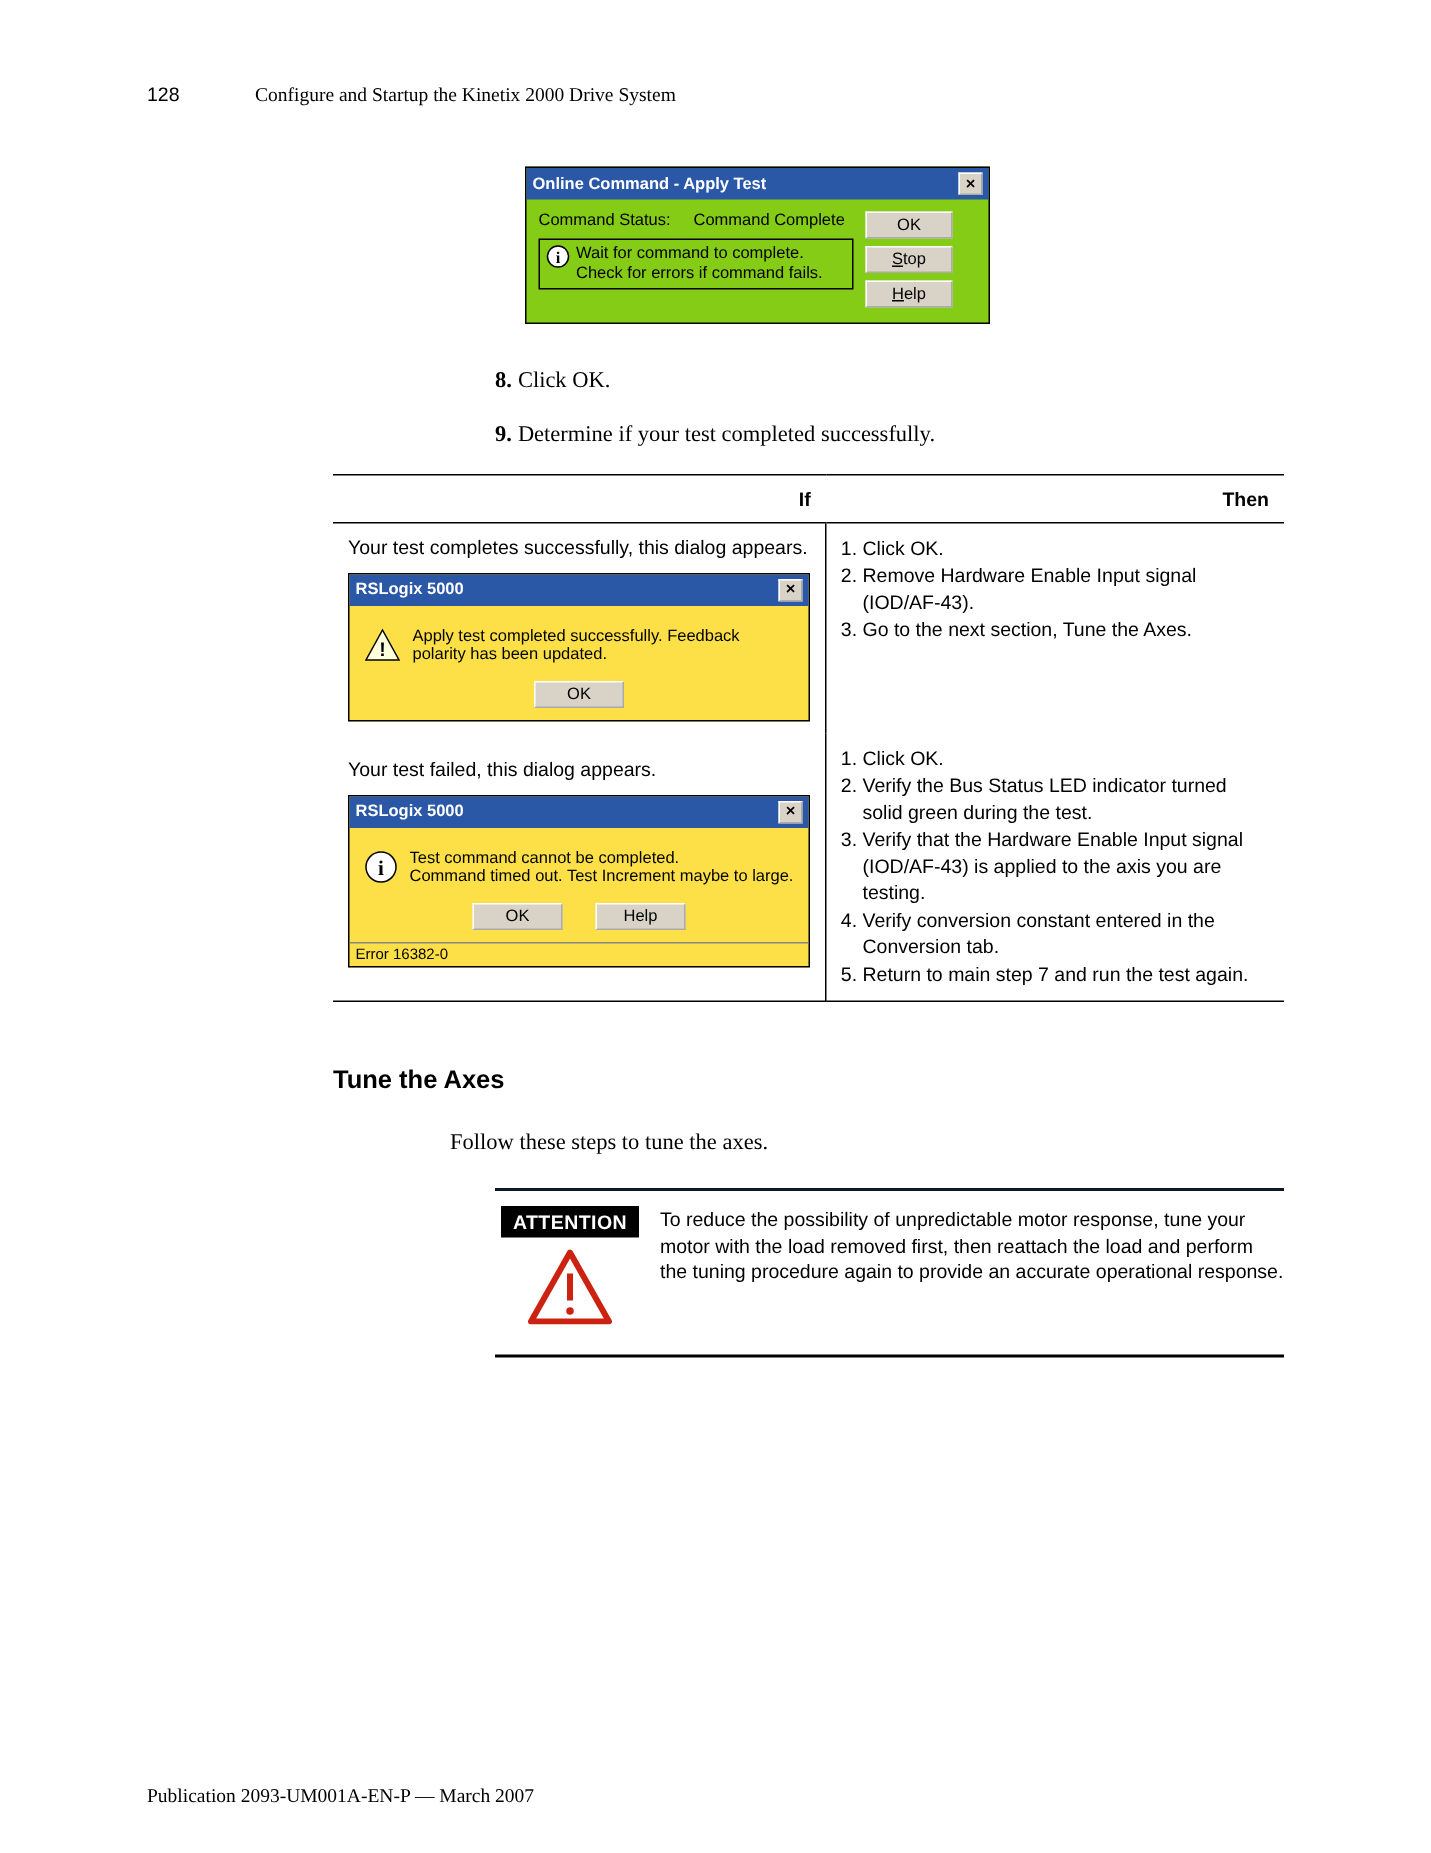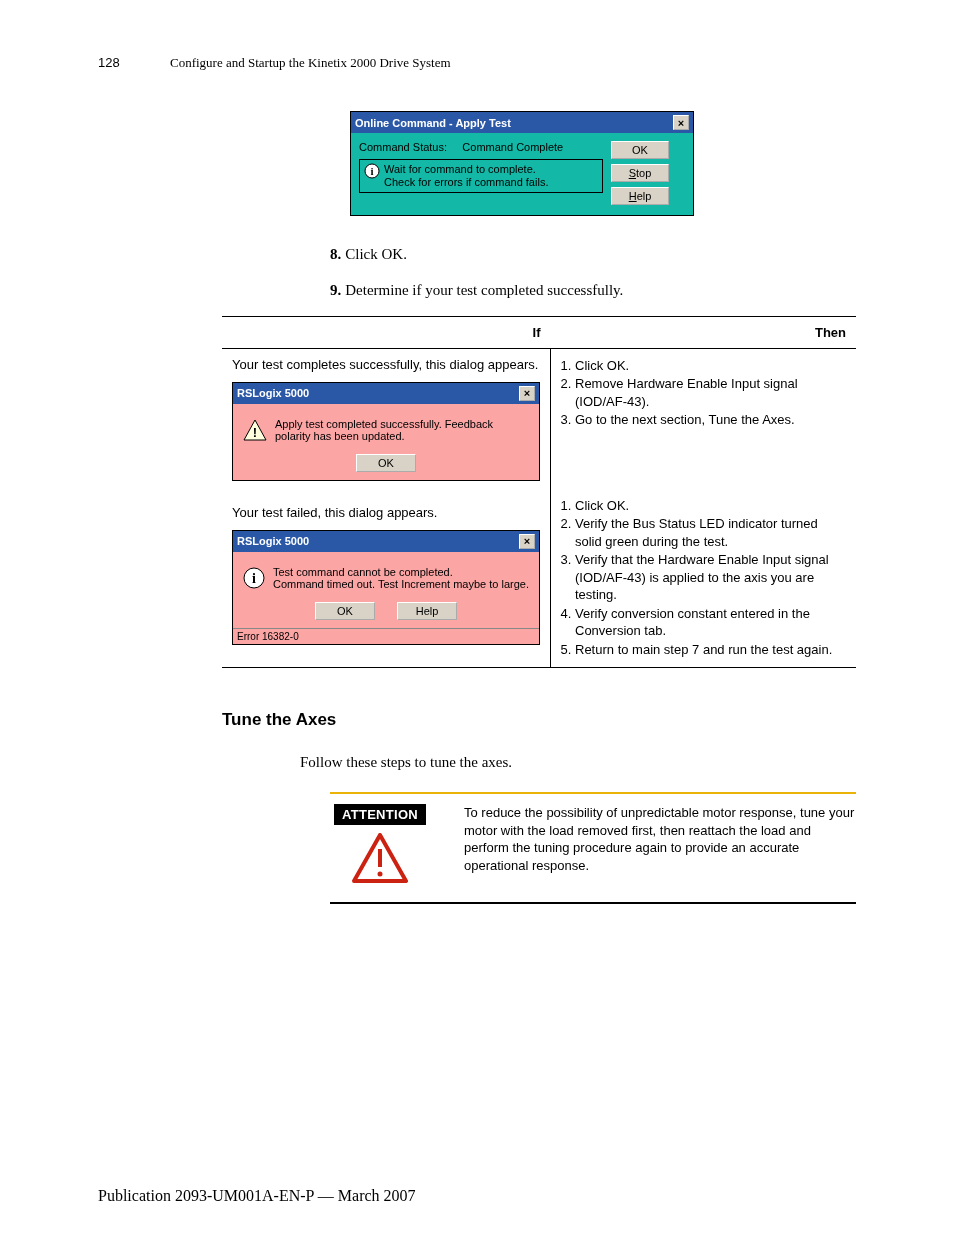--- a/index.html
+++ b/index.html
@@ -7,21 +7,21 @@
   .page { width:954px; min-height:1235px; padding:55px 98px 55px 98px; position:relative; }
   .header { display:flex; align-items:baseline; padding-bottom:8px; margin-bottom:32px; }
   .pg { font-family:Arial,Helvetica,sans-serif; font-weight:400; font-size:13px; width:72px; }
   .sect { font-family:Georgia,serif; font-size:13px; }
   .body { margin-left:232px; line-height:1.45; }
   .body p { margin:0 0 18px 0; }
   ol.steps { list-style:none; margin:0 0 12px 0; padding:0; }
   ol.steps li { margin-bottom:14px; }
   ol.steps .n { font-weight:700; margin-right:4px; }
 
-  .dlg { width:344px; background:#14b8a6; border:1px solid #000; margin:0 12px 28px 20px; }
+  .dlg { width:310px; background:#84cc16; border:1px solid #000; margin:0 12px 28px 20px; }
   .tbar { background:#2a58a6; color:#fff; font:700 11px Arial; padding:3px 4px; display:flex; align-items:center; }
   .tbar .tt { flex:1; }
   .xbtn { width:16px; height:15px; background:#d9d3c7; color:#000; font:700 11px Arial; display:flex; align-items:center; justify-content:center; border:1px outset #fff; }
   .dlgbody { padding:8px 24px 10px 8px; font:11px Arial; display:flex; }
   .dlgbody .left { flex:1; }
   .row { margin-bottom:6px; }
   .infobox { border:1px solid #000; padding:3px 4px; line-height:1.2; display:flex; gap:4px; }
   .info-ico { flex:0 0 16px; }
   .info-ico svg, .warn-ico svg { display:block; }
   .btncol { width:58px; display:flex; flex-direction:column; gap:5px; margin-left:8px; }
@@ -32,34 +32,34 @@
   .tbl th, .tbl td { border:1px solid #000; padding:8px 10px; vertical-align:top; font:13px Arial,Helvetica,sans-serif; }
   .tbl th { font-weight:700; text-align:right; border-left:none; border-right:none; }
   .tbl th:first-child, .tbl td:first-child { border-left:none; width:49%; }
   .tbl th:last-child, .tbl td:last-child { border-right:none; }
   .tbl tbody tr:first-child td { border-bottom:none; }
   .tbl tbody tr:last-child td { border-top:none; }
   .tbl ol { margin:0 0 0 14px; padding:0; line-height:1.35; }
   .tbl ol li { margin-bottom:1px; }
   .celltxt { margin-bottom:10px; }
 
-  .mdlg { border:1px solid #000; background:#fca5a5; width:308px; }
+  .mdlg { border:1px solid #000; background:#fde047; width:308px; }
   .mdlg .mbody { padding:14px 10px 8px 10px; font:11px Arial; text-align:center; }
   .mdlg .msg { display:flex; gap:8px; align-items:center; text-align:left; margin-bottom:12px; }
   .mdlg .btnrow { display:flex; justify-content:center; gap:22px; }
   .mdlg .err { font:10px Arial; padding:2px 4px; text-align:left; border-top:1px solid #888; }
 
   h3.sec { font:700 17px Arial,Helvetica,sans-serif; margin:42px 0 22px 0; }
 
-  .attn { border-top:2px solid #eab308; border-bottom:2px solid #000; padding:10px 0 12px 0; display:flex; gap:34px; }
+  .attn { border-top:2px solid #0f172a; border-bottom:2px solid #000; padding:10px 0 12px 0; display:flex; gap:10px; }
   .attn-lbl { background:#000; color:#fff; font:700 13px Arial; padding:3px 8px; letter-spacing:0.3px; }
   .attn-left { flex:0 0 100px; display:flex; flex-direction:column; align-items:center; gap:8px; }
   .attn-txt { font:13px Arial; line-height:1.35; }
 
-  .footer { position:absolute; bottom:30px; left:98px; font-size:16px; }
+  .footer { position:absolute; bottom:30px; left:98px; font-size:13px; }
 </style>
 </head>
 <body>
 
 <div class="page">
   <div class="header">
     <span class="pg">128</span>
     <span class="sect">Configure and Startup the Kinetix 2000 Drive System</span>
   </div>
 

